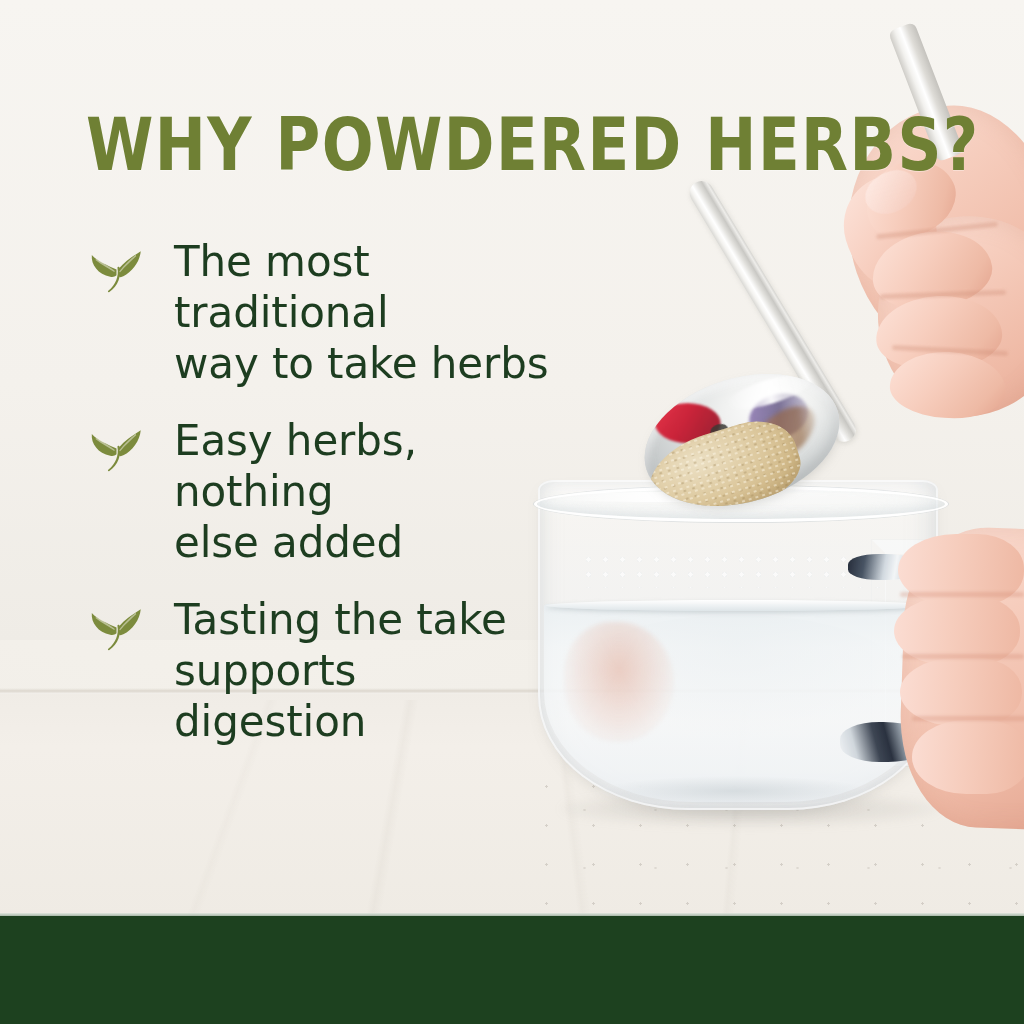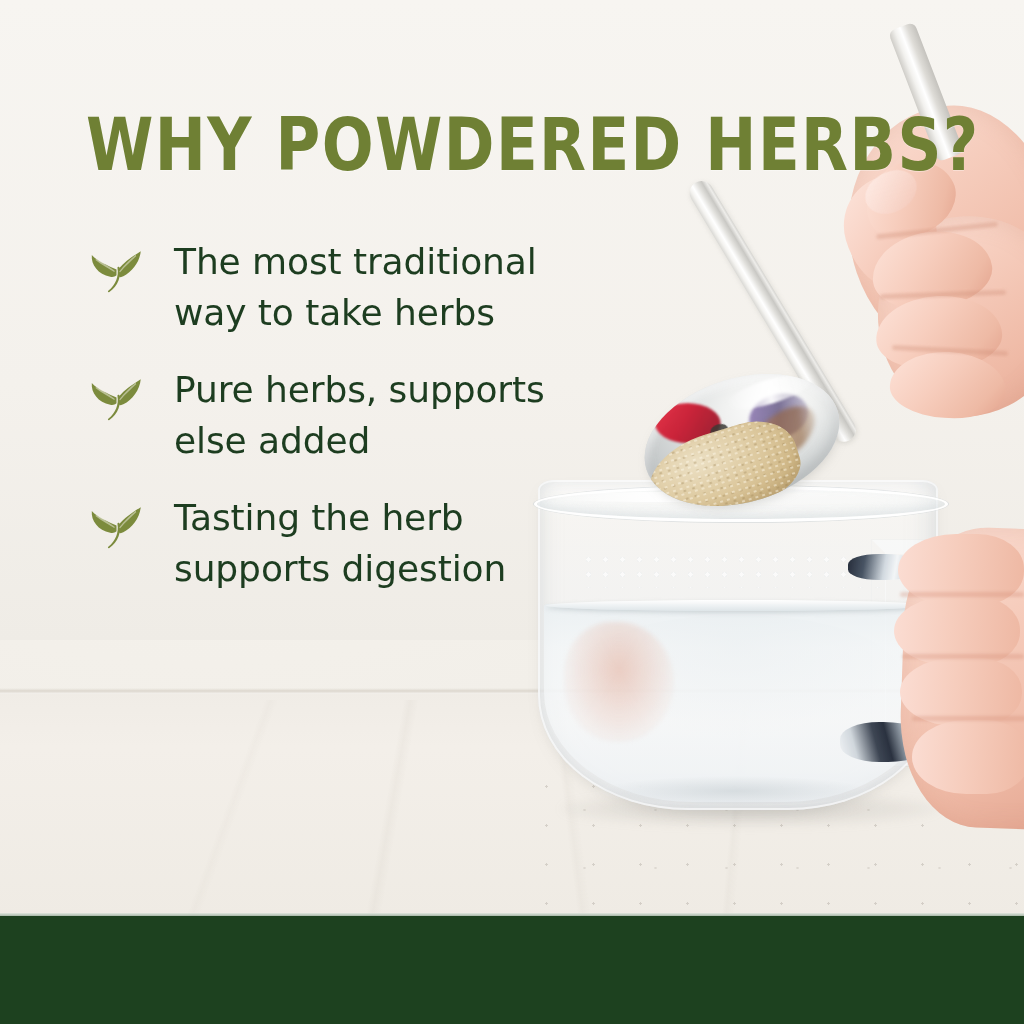--- a/index.html
+++ b/index.html
@@ -98,21 +98,21 @@
   .leaf-icon {
     flex: 0 0 auto;
     width: 62px;
     height: 62px;
     margin-top: 4px;
   }
   .leaf-icon svg { display: block; width: 62px; height: 62px; }
   .bullet-text {
     margin-left: 26px;
     font-family: "DejaVu Sans", "Liberation Sans", sans-serif;
-    font-size: 36px;
+    font-size: 42px;
     line-height: 51px;
     color: #1d3d20;
     letter-spacing: -.1px;
     white-space: pre-line;
   }
 
   
   .photo {
     position: absolute;
     left: 520px;
@@ -534,35 +534,35 @@
     <div class="bullet">
       <span class="leaf-icon">
         <svg viewBox="0 0 64 64" xmlns="http://www.w3.org/2000/svg" aria-hidden="true">
           <path d="M31.5 30.5C22 26 12.5 22.5 6 15.5c-1 10 6.5 20 19 22.5 2.6.5 4.6.2 6.5-1.5z" fill="#7c8b3d"></path>
           <path d="M33.5 30C40 22 48 17 56.5 11.5c-1 11-8.5 21-18 26-2.2 1.2-4 1.2-5 -.5z" fill="#7c8b3d"></path>
           <path d="M32.5 28.8c1.4 8.8-1.6 17-9.5 23.7-.9.8.1 2 1.1 1.3 9.4-6.9 12.4-16.6 10.5-25.4-.2-1.1-2.2-.8-2.1.4z" fill="#7c8b3d"></path>
           <path d="M10.5 19.5C17 23 23.5 26.8 29.5 31.8c.6.5-.1 1.4-.8 1-6.2-3.6-12.6-7.4-18.6-11.9-.5-.4 0-1.2.4-1.4z" fill="#e9ead9" opacity=".55"></path>
           <path d="M52 16.5C46 22.2 40.5 27 35.5 33c-.5.6-1.4 0-1-.7 4.6-6.1 10-11.3 16.2-16.6.5-.4 1.2.4.9.8z" fill="#e9ead9" opacity=".55"></path>
         </svg>
       </span>
-      <span class="bullet-text">Pure herbs, supports
+      <span class="bullet-text">Easy herbs, nothing
 else added</span>
     </div>
 
     <div class="bullet">
       <span class="leaf-icon">
         <svg viewBox="0 0 64 64" xmlns="http://www.w3.org/2000/svg" aria-hidden="true">
           <path d="M31.5 30.5C22 26 12.5 22.5 6 15.5c-1 10 6.5 20 19 22.5 2.6.5 4.6.2 6.5-1.5z" fill="#7c8b3d"></path>
           <path d="M33.5 30C40 22 48 17 56.5 11.5c-1 11-8.5 21-18 26-2.2 1.2-4 1.2-5 -.5z" fill="#7c8b3d"></path>
           <path d="M32.5 28.8c1.4 8.8-1.6 17-9.5 23.7-.9.8.1 2 1.1 1.3 9.4-6.9 12.4-16.6 10.5-25.4-.2-1.1-2.2-.8-2.1.4z" fill="#7c8b3d"></path>
           <path d="M10.5 19.5C17 23 23.5 26.8 29.5 31.8c.6.5-.1 1.4-.8 1-6.2-3.6-12.6-7.4-18.6-11.9-.5-.4 0-1.2.4-1.4z" fill="#e9ead9" opacity=".55"></path>
           <path d="M52 16.5C46 22.2 40.5 27 35.5 33c-.5.6-1.4 0-1-.7 4.6-6.1 10-11.3 16.2-16.6.5-.4 1.2.4.9.8z" fill="#e9ead9" opacity=".55"></path>
         </svg>
       </span>
-      <span class="bullet-text">Tasting the herb
+      <span class="bullet-text">Tasting the take
 supports digestion</span>
     </div>
 
 
   </div>
 
   <div class="band-hairline"></div>
   <div class="band"></div>
 
 </div>

